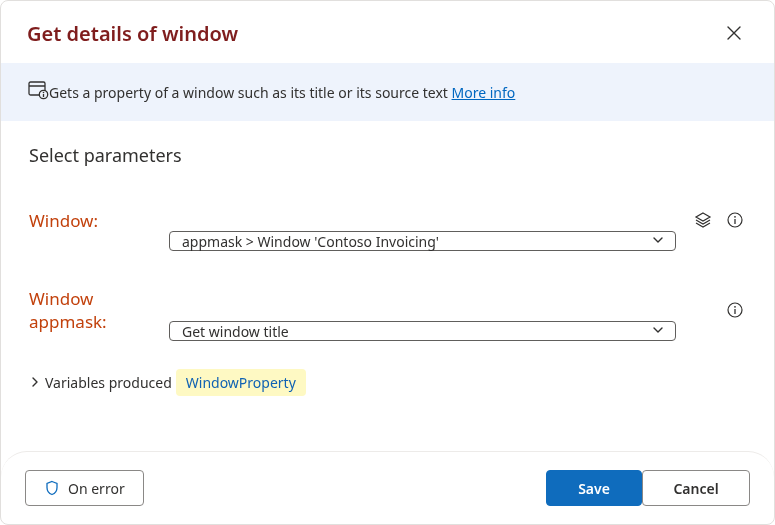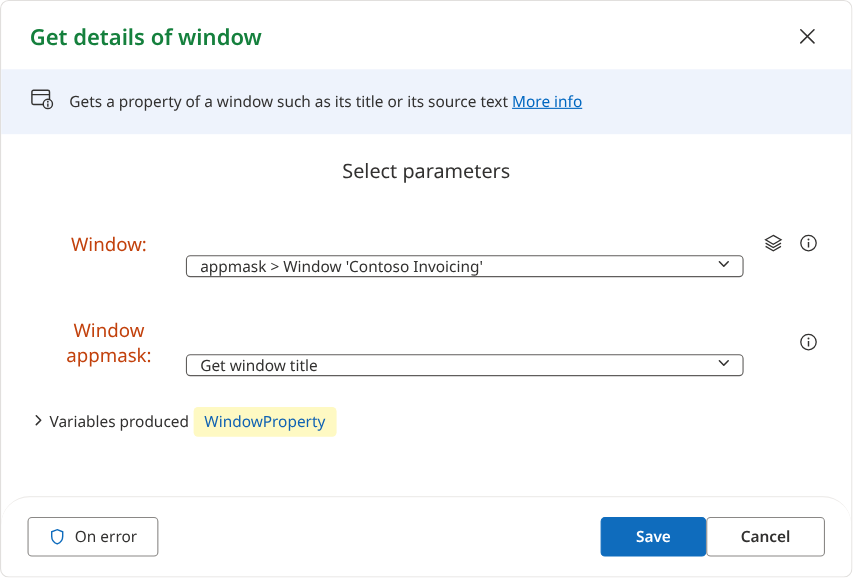--- a/index.html
+++ b/index.html
@@ -9,38 +9,37 @@
     border: 1px solid #e1dfdd;
     border-radius: 8px;
     display: flex; flex-direction: column;
     position: relative;
     overflow: hidden;
   }
   .header {
     padding: 18px 26px 16px 26px;
     display: flex; align-items: center; justify-content: space-between;
   }
-  .title { font-size: 20px; font-weight: 600; color: #15803d; }
+  .title { font-size: 20px; font-weight: 600; color: #7f1d1d; }
   .close-btn {
     width: 28px; height: 28px; display:flex; align-items:center; justify-content:center;
     cursor: pointer; color:#323130;
   }
   .infobar {
     background: #eef3fc;
     padding: 16px 26px;
-    display:flex; align-items:center; gap:14px;
+    display:flex; align-items:center; 
     font-size: 14px;
     color:#323130;
   }
   .infobar .desc { flex:1; }
   .infobar a { color:#0067c0; text-decoration: underline; cursor:pointer; }
   .content {
     padding: 22px 28px 10px 28px;
     flex:1;
-    text-align:center;
   }
   .section-title { font-size: 18px; font-weight: 400; color:#323130; margin-bottom: 22px; }
   .row {
     display:flex; align-items:center; margin-bottom: 28px;
   }
   .row-label { width: 140px; font-size:17px; color:#c2410c; }
   .select {
     flex:1;
     height: 20px;
     border:1px solid #605e5c;

